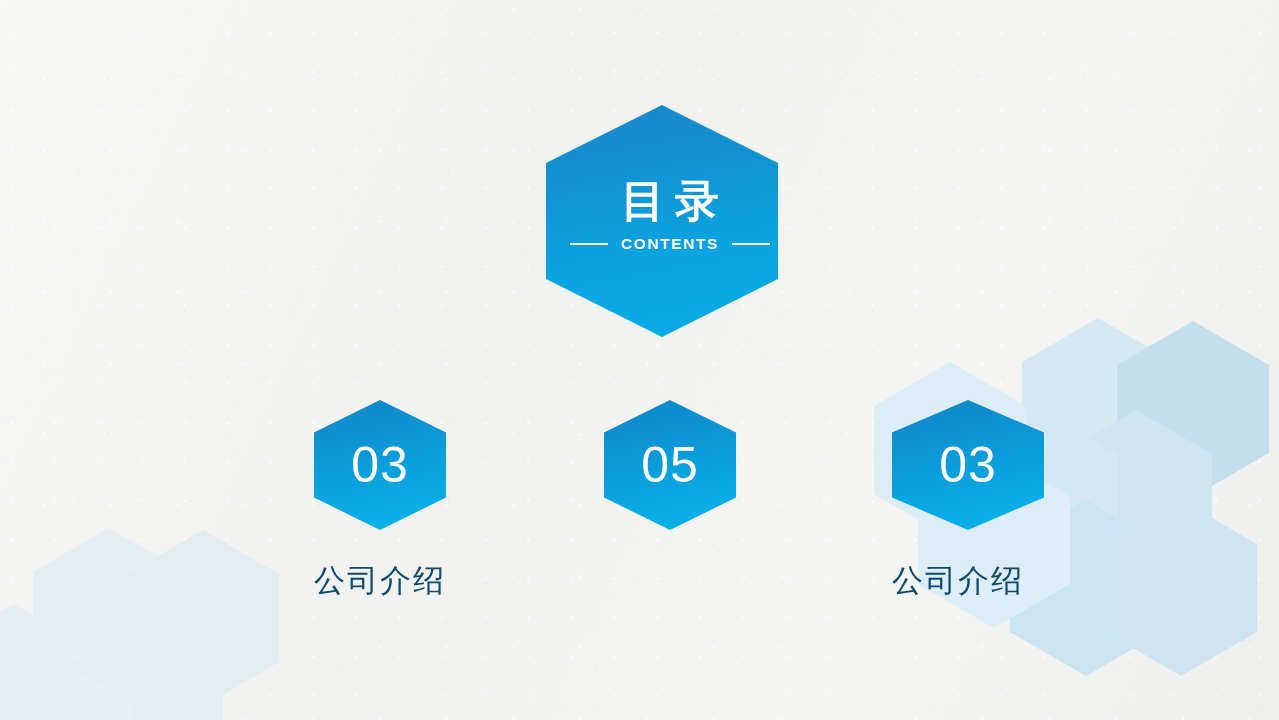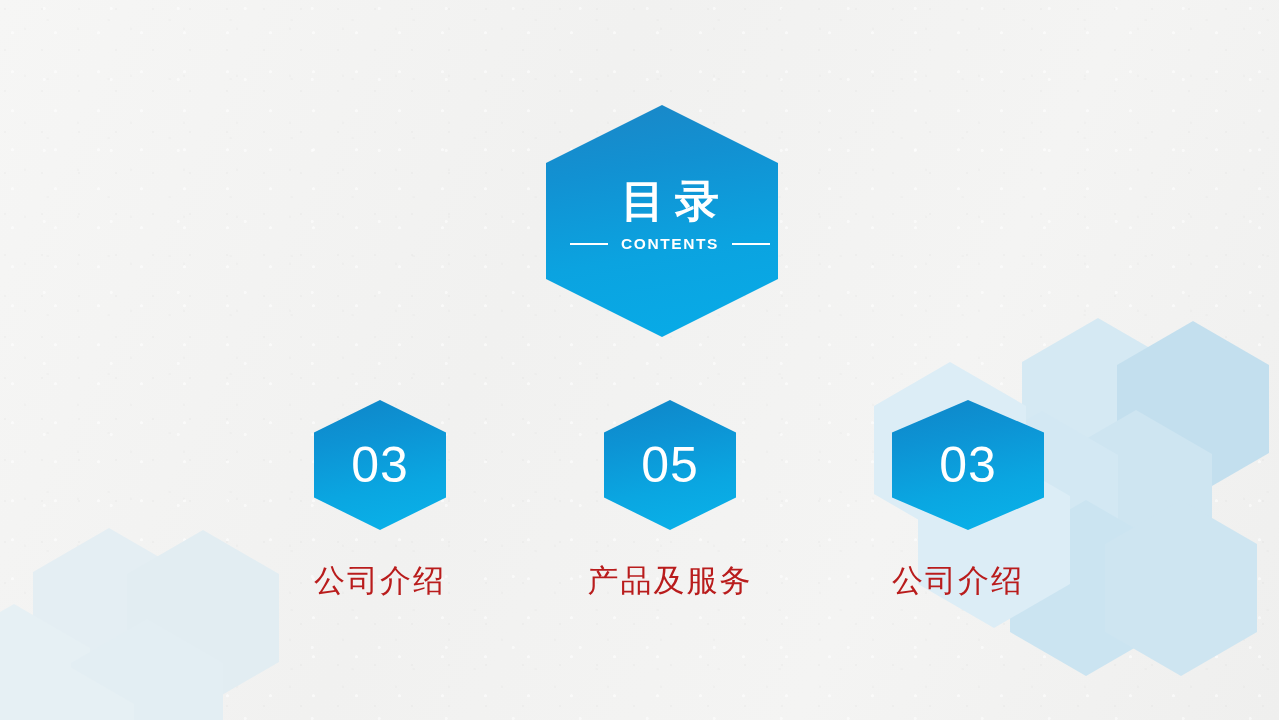--- a/index.html
+++ b/index.html
@@ -103,21 +103,21 @@
     color: #ffffff;
     font-size: 50px;
     font-weight: normal;
     letter-spacing: 1px;
     line-height: 1;
   }
 
   .item-label {
     position: absolute;
     z-index: 6;
-    color: #b91c1c;
+    color: #0c4a6e;
     font-size: 31px;
     letter-spacing: 2px;
     white-space: nowrap;
     text-align: center;
   }
 </style>
 </head>
 <body>
 
 <div class="slide">
@@ -151,20 +151,19 @@
   </div>
 
   <div class="hex hex-num" style="left:314px; top:400px; width:132px; height:130px;">
     <span class="hex-num-text">03</span>
   </div>
   <div class="item-label" style="left:230px; top:560px; width:300px;">公司介绍</div>
 
   <div class="hex hex-num" style="left:604px; top:400px; width:132px; height:130px;">
     <span class="hex-num-text">05</span>
   </div>
-  <div class="item-label" style="left:520px; top:560px; width:300px;">产品及服务</div>
 
   <div class="hex hex-num" style="left:892px; top:400px; width:152px; height:130px;">
     <span class="hex-num-text">03</span>
   </div>
   <div class="item-label" style="left:808px; top:560px; width:300px;">公司介绍</div>
 
 </div>
 
 </body></html>

